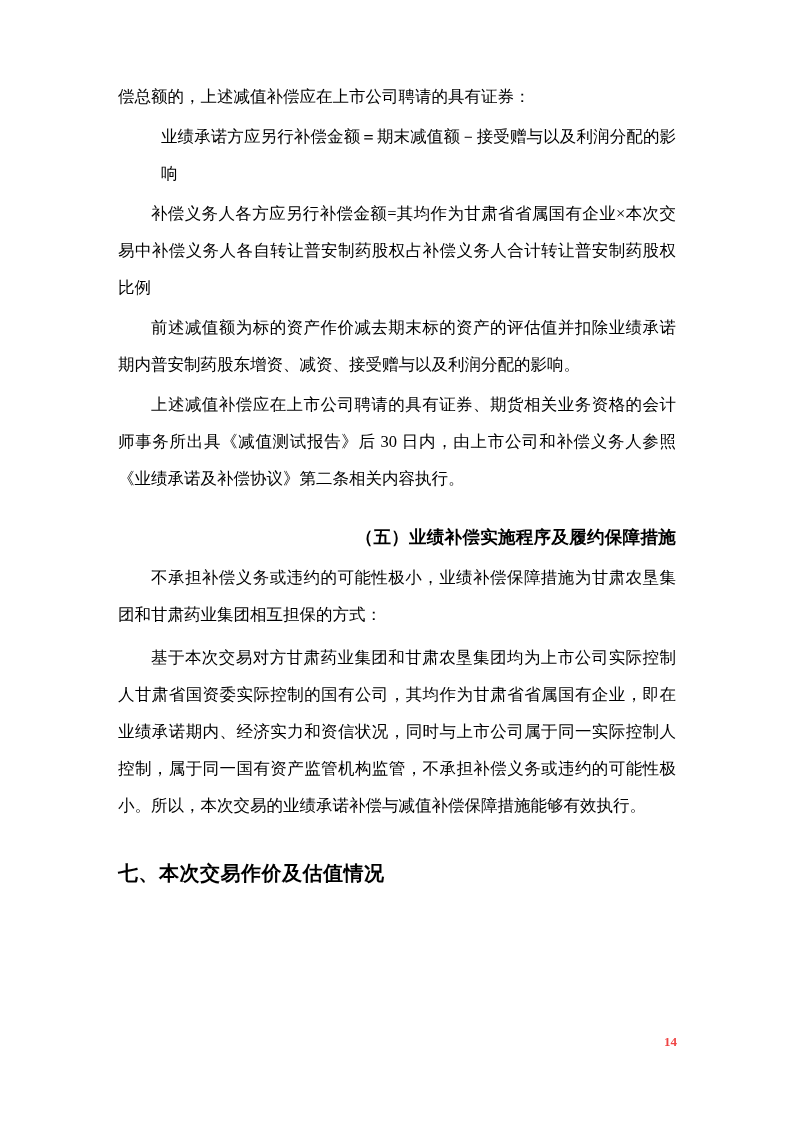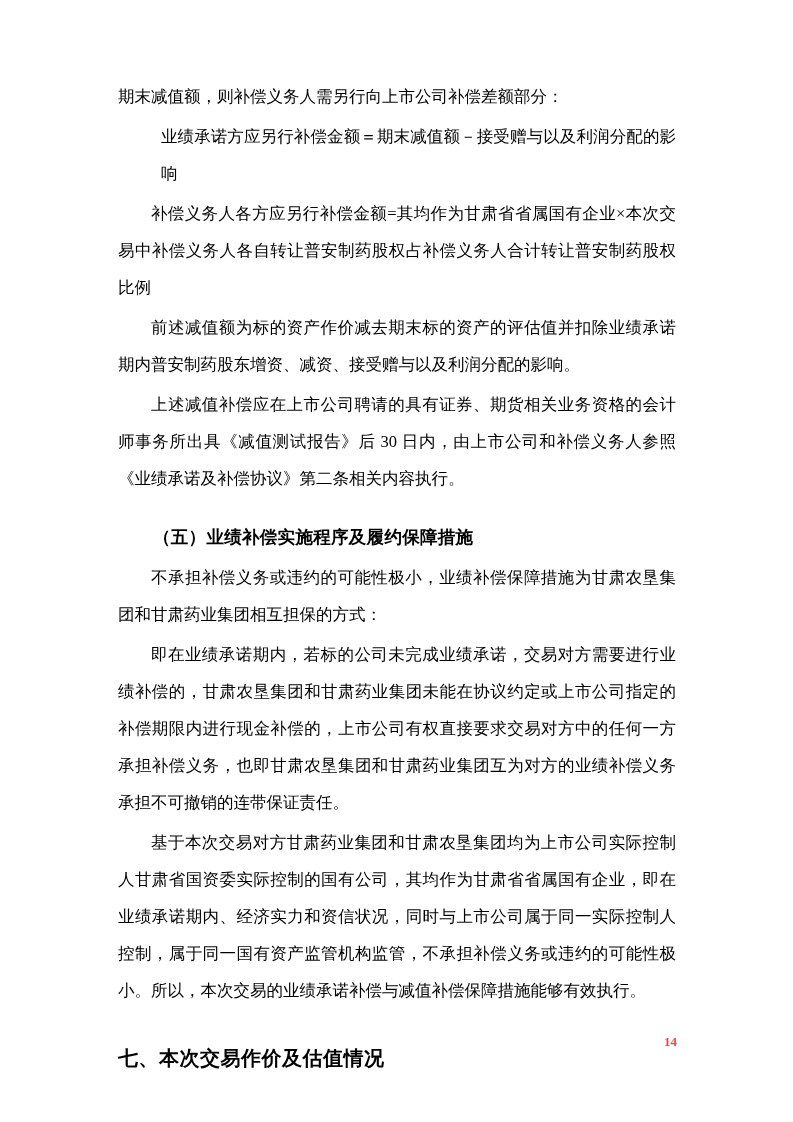--- a/index.html
+++ b/index.html
@@ -46,20 +46,21 @@
 
   h2.heading {
     margin: 0;
     font-size: 17.5px;
     line-height: 38px;
     font-weight: bold;
     text-indent: 2em;
     color: #000000;
     font-family: "DejaVu Sans", "Liberation Sans", sans-serif;
     letter-spacing: 0.3px;
+    text-align: right;
   }
   h2.heading-major {
     margin: 0;
     font-size: 20px;
     line-height: 42px;
     font-weight: bold;
     text-indent: 0;
     color: #000000;
     font-family: "DejaVu Sans", "Liberation Sans", sans-serif;
     letter-spacing: 0.5px;
@@ -77,21 +78,21 @@
     font-family: "Liberation Serif", "DejaVu Serif", serif;
     color: #ef4444;
   }
 </style>
 </head>
 <body>
 
 <div class="page">
   <div class="content">
 
-    <p class="flush">期末减值额，则补偿义务人需另行向上市公司补偿差额部分：</p>
+    <p class="flush">偿总额的，上述减值补偿应在上市公司聘请的具有证券：</p>
     <div class="gap-sm"></div>
 
     <p class="formula">业绩承诺方应另行补偿金额＝期末减值额－接受赠与以及利润分配的影响</p>
     <div class="gap-sm"></div>
 
     <p class="indent">补偿义务人各方应另行补偿金额=其均作为甘肃省省属国有企业×本次交易中补偿义务人各自转让普安制药股权占补偿义务人合计转让普安制药股权比例</p>
     <div class="gap-sm"></div>
 
     <p class="indent">前述减值额为标的资产作价减去期末标的资产的评估值并扣除业绩承诺期内普安制药股东增资、减资、接受赠与以及利润分配的影响。</p>
     <div class="gap-sm"></div>
@@ -100,21 +101,20 @@
     <div class="gap-sm"></div>
 
     <div class="gap-lg"></div>
 
     <h2 class="heading">（五）业绩补偿实施程序及履约保障措施</h2>
     <div class="gap-sm"></div>
 
     <p class="indent">不承担补偿义务或违约的可能性极小，业绩补偿保障措施为甘肃农垦集团和甘肃药业集团相互担保的方式：</p>
     <div class="gap-sm"></div>
 
-    <p class="indent">即在业绩承诺期内，若标的公司未完成业绩承诺，交易对方需要进行业绩补偿的，甘肃农垦集团和甘肃药业集团未能在协议约定或上市公司指定的补偿期限内进行现金补偿的，上市公司有权直接要求交易对方中的任何一方承担补偿义务，也即甘肃农垦集团和甘肃药业集团互为对方的业绩补偿义务承担不可撤销的连带保证责任。</p>
     <div class="gap-sm"></div>
 
     <p class="indent">基于本次交易对方甘肃药业集团和甘肃农垦集团均为上市公司实际控制人甘肃省国资委实际控制的国有公司，其均作为甘肃省省属国有企业，即在业绩承诺期内、经济实力和资信状况，同时与上市公司属于同一实际控制人控制，属于同一国有资产监管机构监管，不承担补偿义务或违约的可能性极小。所以，本次交易的业绩承诺补偿与减值补偿保障措施能够有效执行。</p>
     <div class="gap-lg"></div>
     <div class="gap-md"></div>
 
     <h2 class="heading-major">七、本次交易作价及估值情况</h2>
   </div>
 
   <div class="page-number">14</div>

